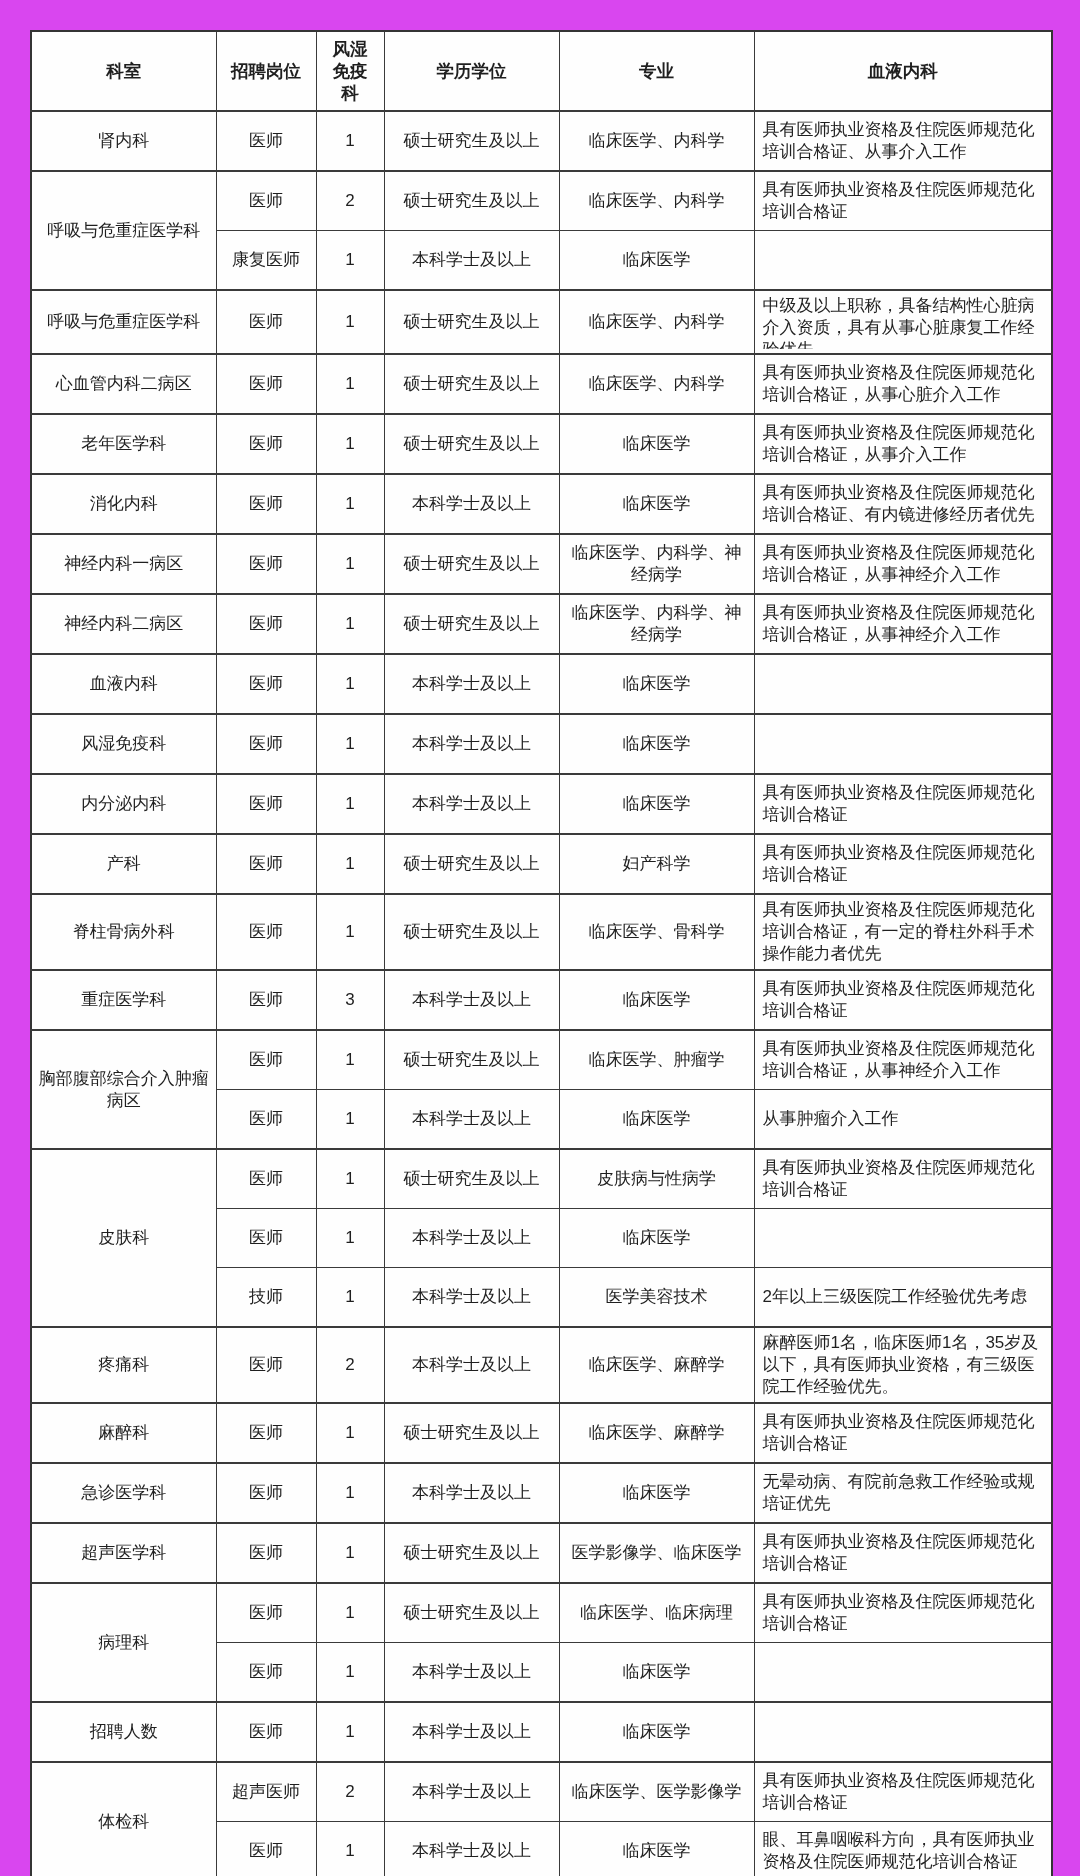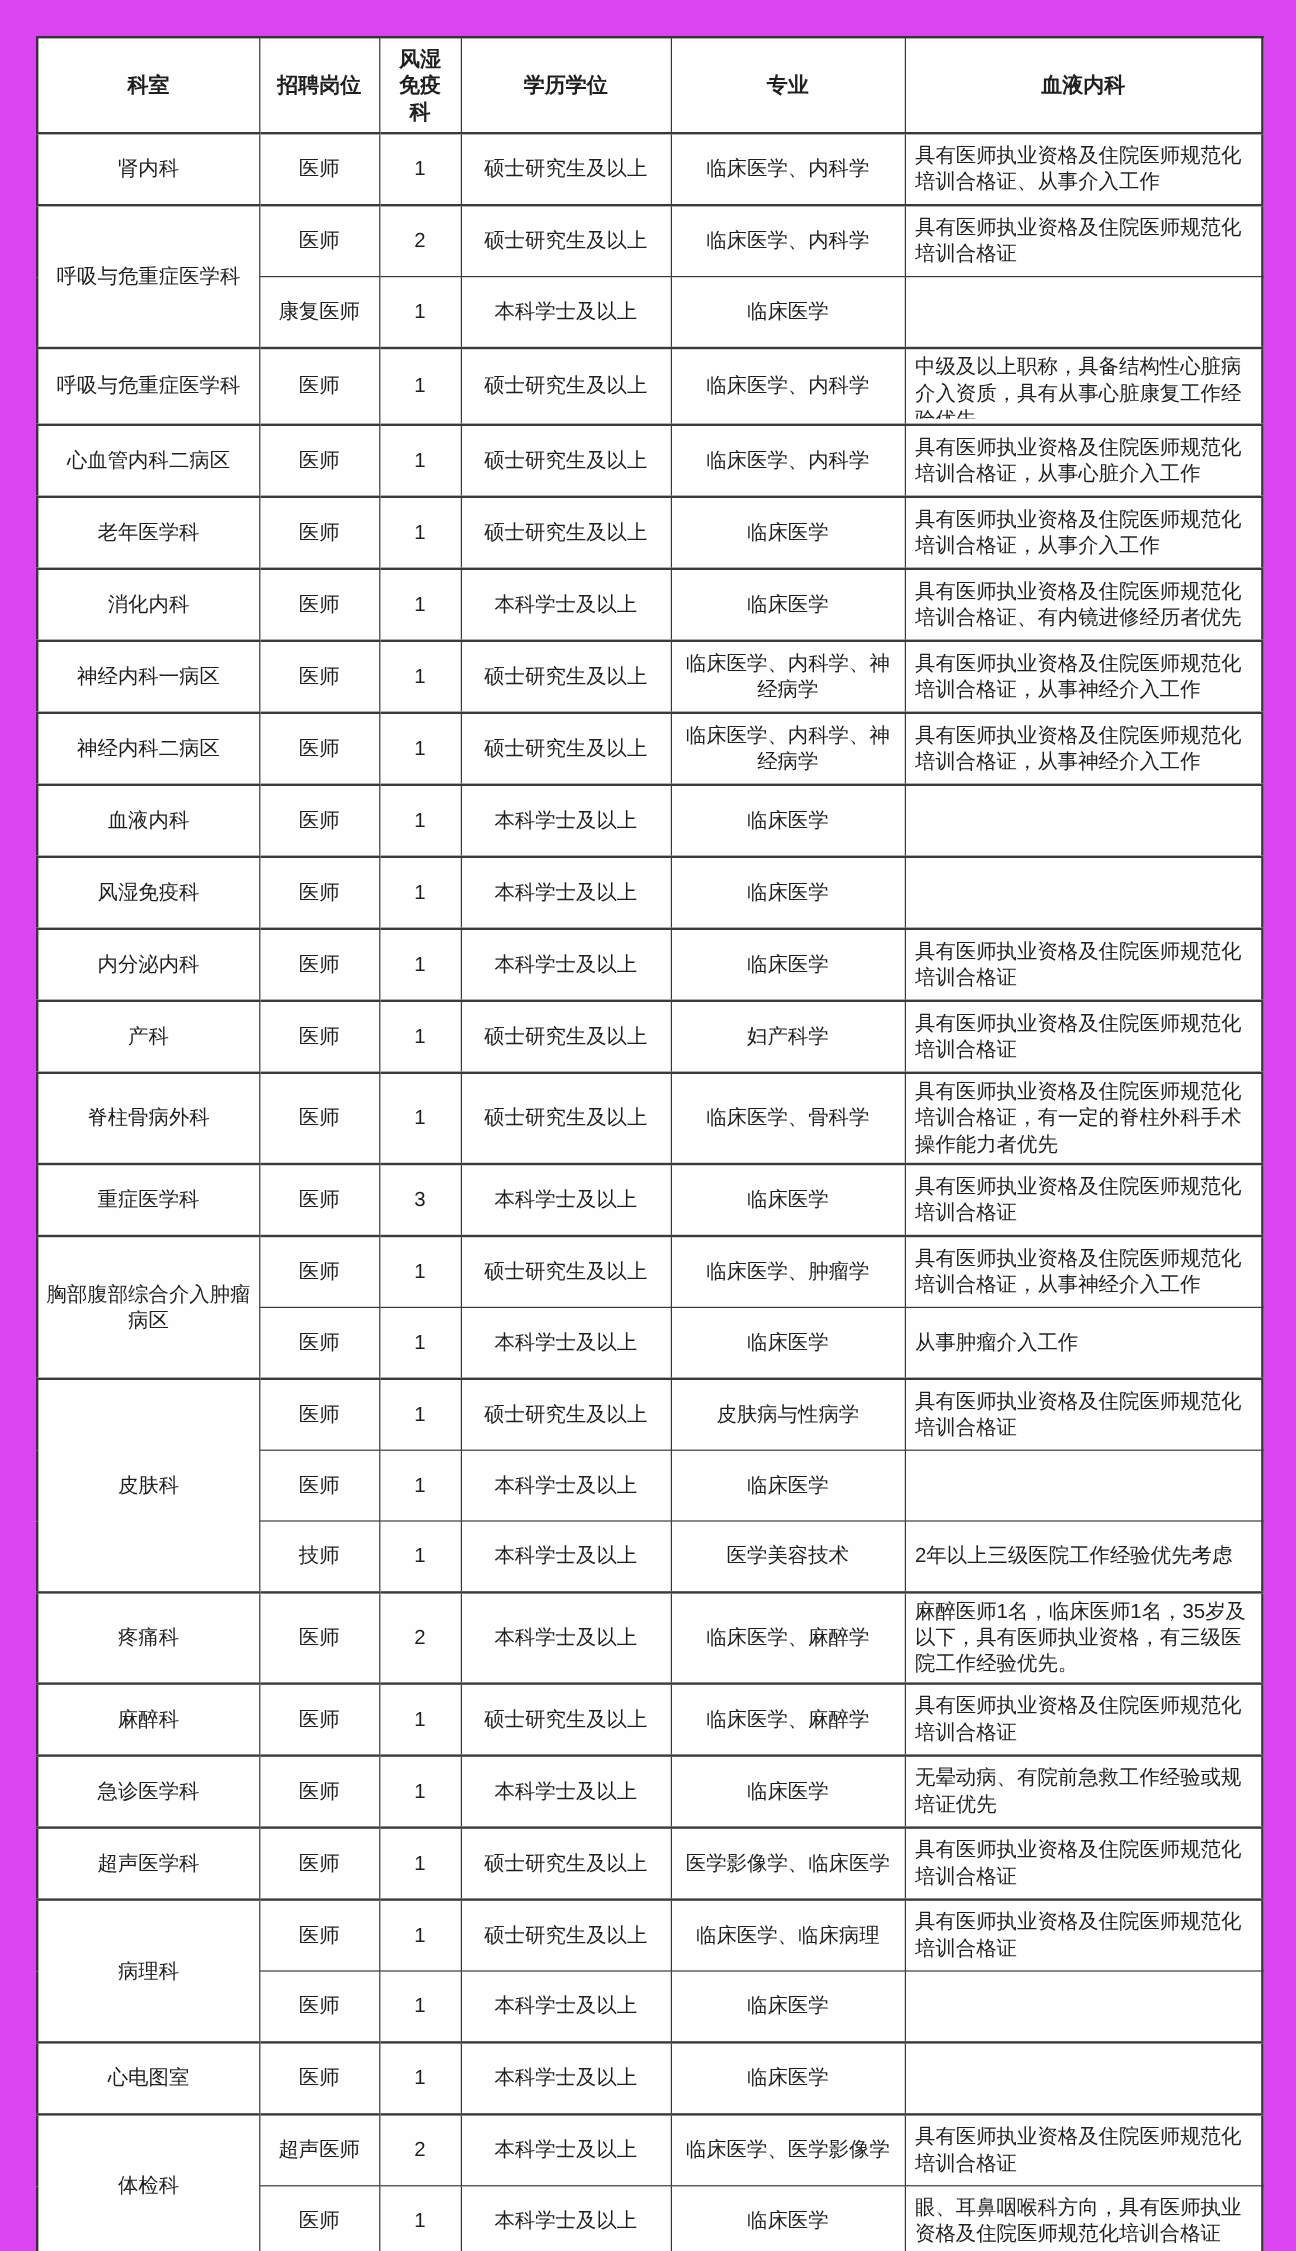--- a/index.html
+++ b/index.html
@@ -334,21 +334,21 @@
         <tr>
           <td>医师</td>
           <td>1</td>
           <td>本科学士及以上</td>
           <td>临床医学</td>
           <td class="req-cell">
             <div class="req"></div>
           </td>
         </tr>
         <tr class="group-start">
-          <td class="dept-cell" rowspan="1">心电图室</td>
+          <td class="dept-cell" rowspan="1">招聘人数</td>
           <td>医师</td>
           <td>1</td>
           <td>本科学士及以上</td>
           <td>临床医学</td>
           <td class="req-cell">
             <div class="req"></div>
           </td>
         </tr>
         <tr class="group-start">
           <td class="dept-cell" rowspan="2">体检科</td>

